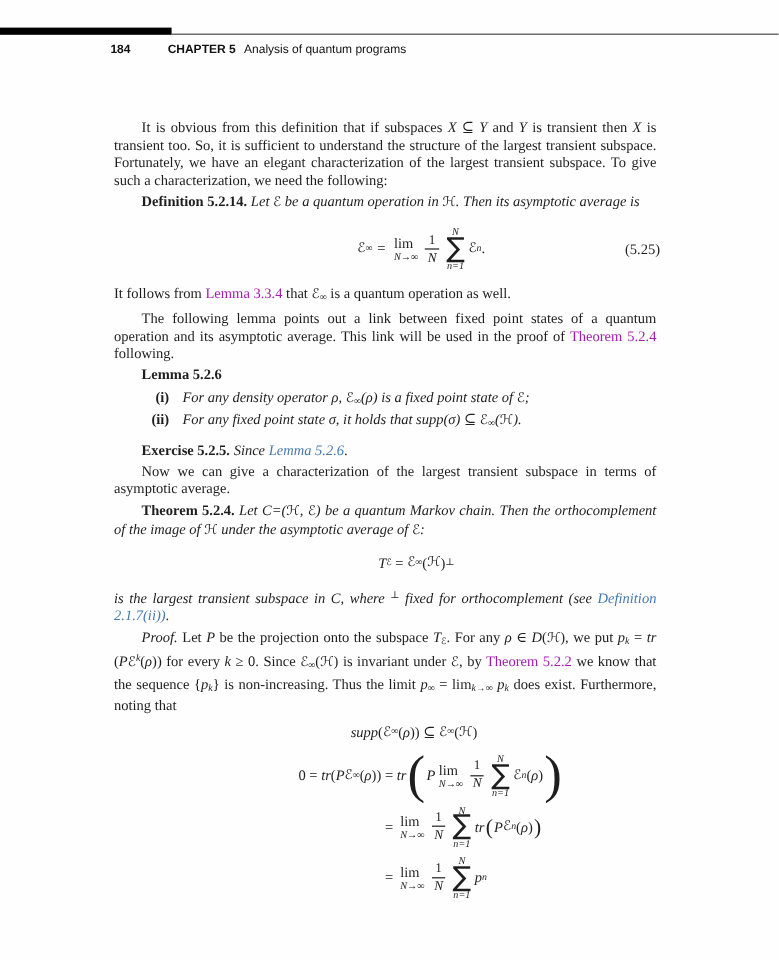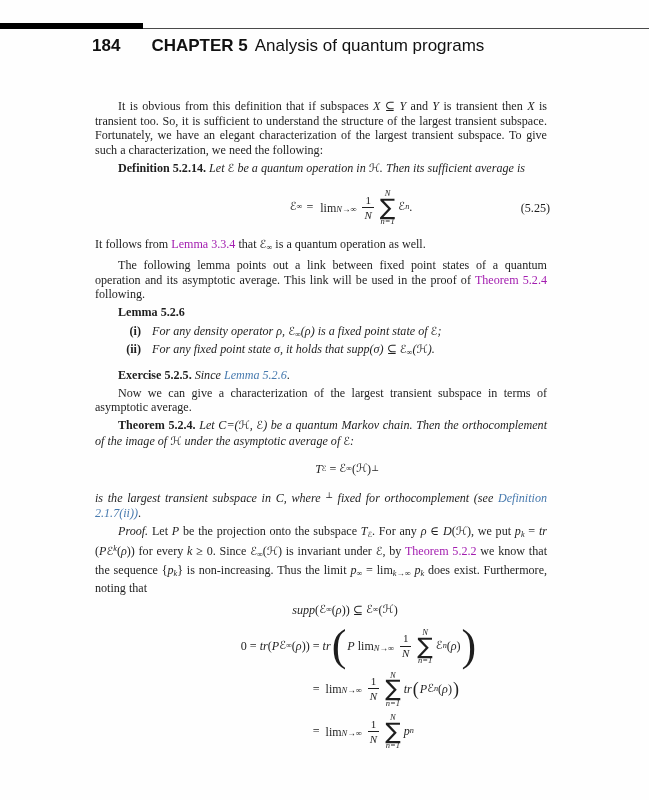--- a/index.html
+++ b/index.html
@@ -2,21 +2,21 @@
 <html><head>
 <meta charset="utf-8">
 <style>
   *{box-sizing:border-box}
   html,body{margin:0;padding:0}
   body{width:649px;height:800px;background:#fefefe;position:relative;color:#1e1e1e;
        font-family:"Liberation Serif","DejaVu Serif","DejaVu Sans",serif;overflow:hidden}
   .topbar{position:absolute;left:0;top:23px;width:143px;height:6px;background:#000}
   .topline{position:absolute;left:143px;top:28px;width:506px;height:1px;background:#4a4a4a}
   .runhead{position:absolute;left:92px;top:36px;display:flex;align-items:baseline;
-           font-family:"Liberation Sans","DejaVu Sans",sans-serif;font-size:17px;color:#111}
+           font-family:"Liberation Sans","DejaVu Sans",sans-serif;font-size:10px;color:#111}
   .runhead .num{font-weight:700;margin-right:31px}
   .runhead .lbl{font-weight:700;margin-right:7px}
   #content{position:absolute;left:92px;top:96px;width:458px;font-size:12.1px;line-height:14.7px;text-align:justify}
   p{margin:3px;text-indent:23px}
   p.noind{text-indent:0}
   .r{font-style:normal}
   .i,.mi{font-style:italic}
   .b{font-weight:700;font-style:normal}
   .scr{font-family:"DejaVu Sans","DejaVu Serif",serif;font-style:normal;font-size:0.93em}
   .lnk{color:#a21caf;font-style:normal}
@@ -28,21 +28,21 @@
   .eq span,.disp span{white-space:pre}
   .eqinner{display:flex;align-items:center}
   .eq525{margin:9px 0 7px;height:44px}
   .eq525 .eqinner{transform:translateX(30px)}
   .eqT{margin:11px 0;height:18px}
   .eqT .eqinner{transform:translateX(26px)}
   .eqsupp{margin:6px 0;height:16px}
   .eqsupp .eqinner{transform:translateX(24px)}
   .tag{position:absolute;right:0;top:50%;transform:translateY(-50%)}
   .eqs{margin:0 4px}
-  .limstack{display:inline-flex;flex-direction:row;align-items:flex-end;line-height:1;margin:0 3px}
+  .limstack{display:inline-flex;flex-direction:column;align-items:flex-start;line-height:1;margin:0 3px}
   .limword{font-size:12px;font-style:normal}
   .limsub{font-size:8.5px;margin-top:1px}
   .frac{display:inline-flex;flex-direction:column;align-items:center;line-height:1;margin:0 3px}
   .fnum,.fden{font-size:11px;padding:0 2px}
   .fbar{height:1px;background:#1e1e1e;align-self:stretch;margin:1.5px 0}
   .sumstack{display:inline-flex;flex-direction:column;align-items:center;line-height:1;margin:0 3px}
   .sumtop,.sumbot{font-size:8.5px}
   .sumsym{font-size:23px;line-height:0.85;font-family:"DejaVu Sans","DejaVu Serif",serif;font-style:normal}
   .list{margin-top:4px}
   .litem{display:flex}
@@ -64,21 +64,21 @@
 <div class="runhead">
   <span class="num">184</span>
   <span class="lbl">CHAPTER 5</span>
   <span>Analysis of quantum programs</span>
 </div>
 
 <div id="content">
 
   <p><span class="r">It is obvious from this definition that if subspaces </span><span class="mi">X</span><span class="r"> ⊆ </span><span class="mi">Y</span><span class="r"> and </span><span class="mi">Y</span><span class="r"> is transient then </span><span class="mi">X</span><span class="r"> is transient too. So, it is sufficient to understand the structure of the largest transient subspace. Fortunately, we have an elegant characterization of the largest transient subspace. To give such a characterization, we need the following:</span></p>
 
-  <p><span class="b">Definition 5.2.14.</span><span class="i"> Let </span><span class="scr">ℰ</span><span class="i"> be a quantum operation in </span><span class="scr">ℋ</span><span class="i">. Then its sufficient average is</span></p>
+  <p><span class="b">Definition 5.2.14.</span><span class="i"> Let </span><span class="scr">ℰ</span><span class="i"> be a quantum operation in </span><span class="scr">ℋ</span><span class="i">. Then its asymptotic average is</span></p>
 
   <div class="eq eq525">
     <span class="eqinner"><span class="scr">ℰ</span><span class="r sb">∞</span><span class="r eqs">=</span><span class="limstack"><span class="limword">lim</span><span class="limsub mi">N→∞</span></span><span class="frac"><span class="fnum r">1</span><span class="fbar"></span><span class="fden mi">N</span></span><span class="sumstack"><span class="sumtop mi">N</span><span class="sumsym">∑</span><span class="sumbot mi">n=1</span></span><span class="scr">ℰ</span><span class="mi sp">n</span><span class="r">.</span></span>
     <span class="tag">(5.25)</span>
   </div>
 
   <p class="noind"><span class="r">It follows from </span><span class="lnk">Lemma 3.3.4</span><span class="r"> that </span><span class="scr">ℰ</span><span class="r sb">∞</span><span class="r"> is a quantum operation as well.</span></p>
 
   <p><span class="r">The following lemma points out a link between fixed point states of a quantum operation and its asymptotic average. This link will be used in the proof of </span><span class="lnk">Theorem 5.2.4</span><span class="r"> following.</span></p>
 

